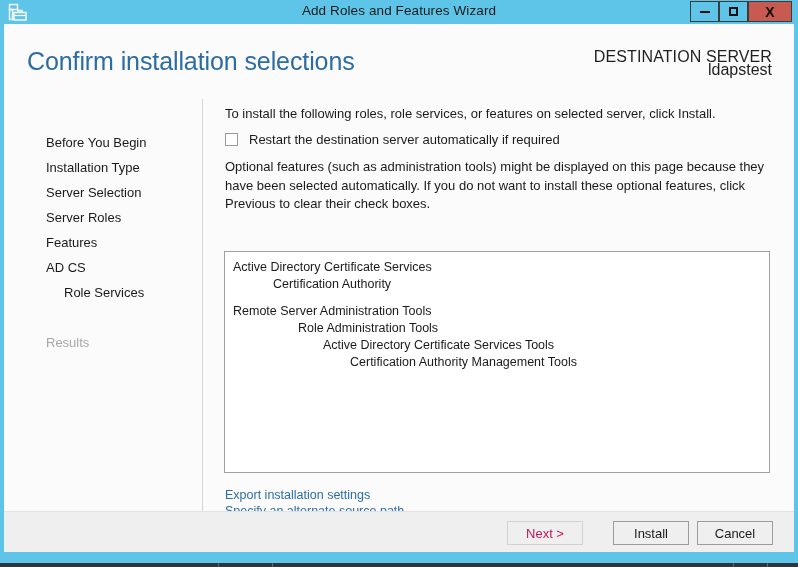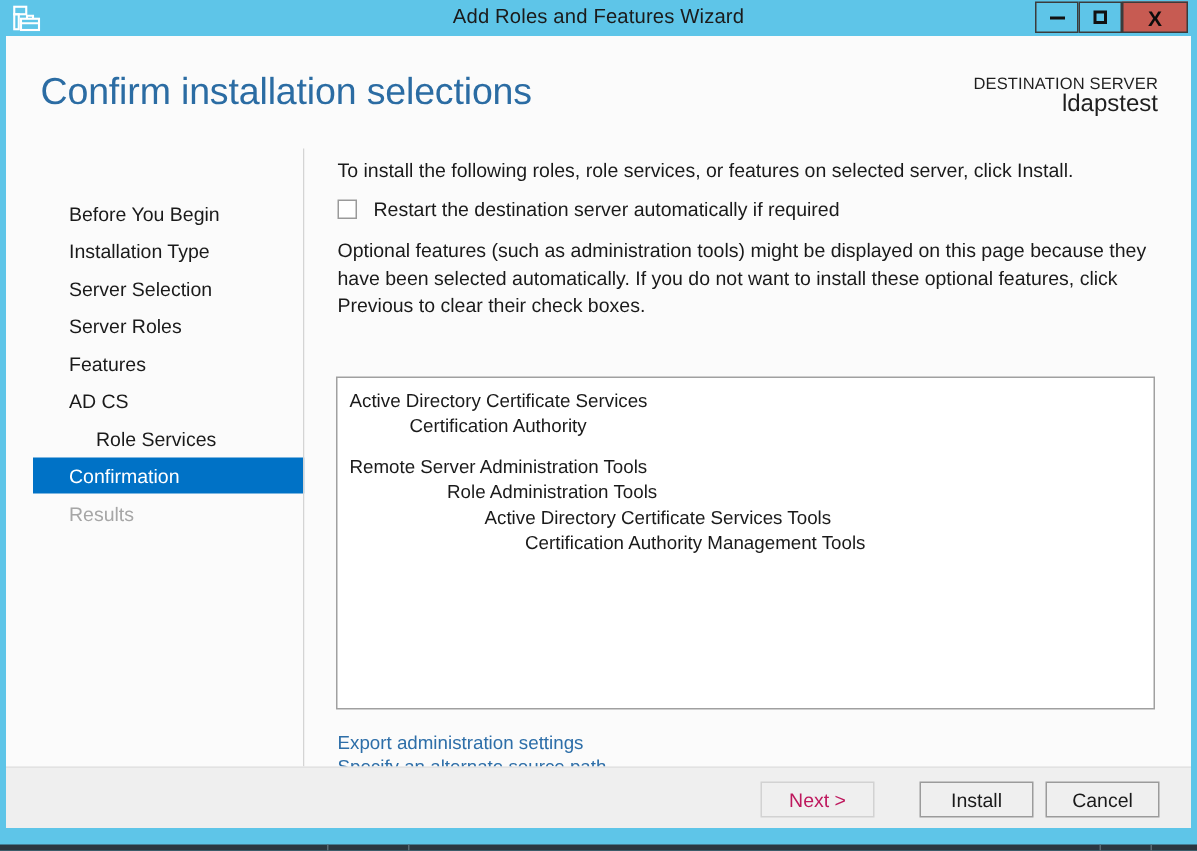--- a/index.html
+++ b/index.html
@@ -95,21 +95,21 @@
     letter-spacing: -0.1px;
     white-space: nowrap;
   }
   #dest-block {
     position: absolute;
     right: 22px; top: 26px;
     text-align: right;
     line-height: 13px;
   }
   #dest-label {
-    font-size: 11px;
+    font-size: 16px;
     color: #1f1f1f;
     letter-spacing: 0.1px;
     display: block;
     white-space: nowrap;
     text-align: right;
   }
   #dest-value {
     font-size: 16px;
     color: #1f1f1f;
     display: block;
@@ -343,23 +343,20 @@
         </div>
         <div class="nav-item" style="top: 138px;">
           <span>Features</span>
         </div>
         <div class="nav-item" style="top: 163px;">
           <span>AD CS</span>
         </div>
         <div class="nav-item sub" style="top: 188px;">
           <span>Role Services</span>
         </div>
-        <div class="nav-item selected" style="top: 213px;">
-          <span>Confirmation</span>
-        </div>
         <div class="nav-item disabled" style="top: 238px;">
           <span>Results</span>
         </div>
       </div>
     <div id="sidebar-divider"></div>
 
     <div id="content">
       <div id="intro-text">To install the following roles, role services, or features on selected server, click Install.</div>
 
       <div id="restart-row">
@@ -375,21 +372,21 @@
             <div class="list-line indent-1">Certification Authority</div>
             <div class="list-spacer"></div>
             <div class="list-line indent-0">Remote Server Administration Tools</div>
             <div class="list-line indent-2">Role Administration Tools</div>
             <div class="list-line indent-3">Active Directory Certificate Services Tools</div>
             <div class="list-line indent-4">Certification Authority Management Tools</div>
           </div>
       </div>
 
       <div id="links">
-          <a class="wiz-link" href="#">Export administration settings</a>
+          <a class="wiz-link" href="#">Export installation settings</a>
           <a class="wiz-link" href="#">Specify an alternate source path</a>
         </div>
     </div>
 
     <div id="footer">
       <button class="wiz-btn disabled" id="btn-next">Next &gt;</button>
       <button class="wiz-btn" id="btn-install">Install</button>
       <button class="wiz-btn" id="btn-cancel">Cancel</button>
     </div>
 

